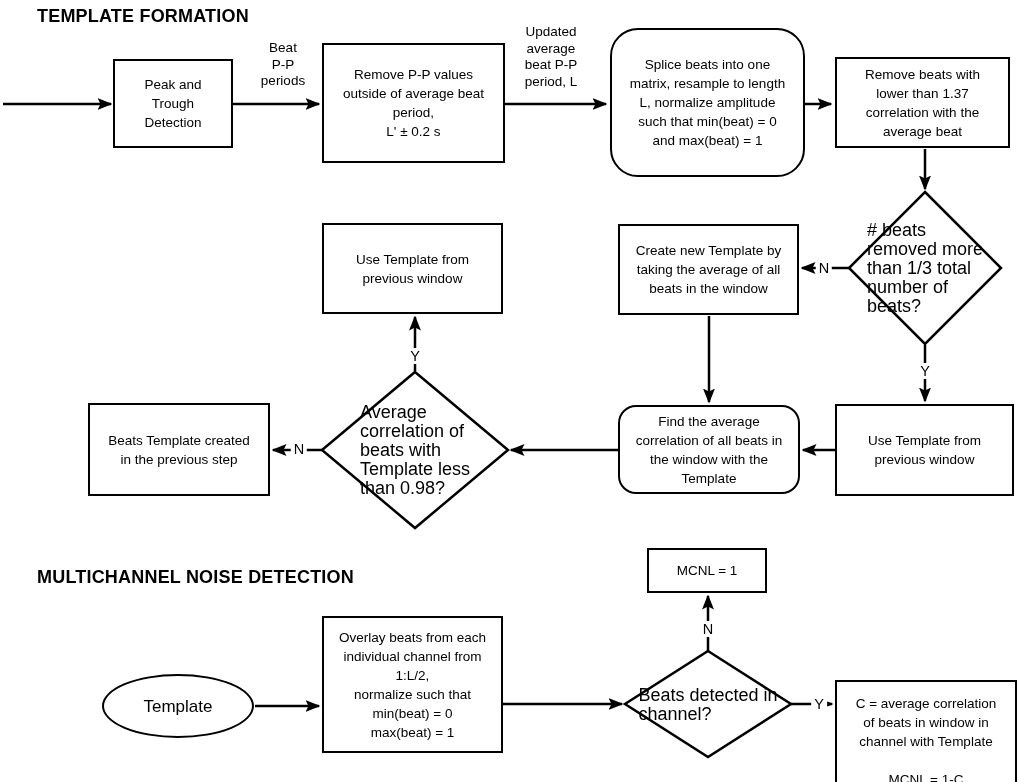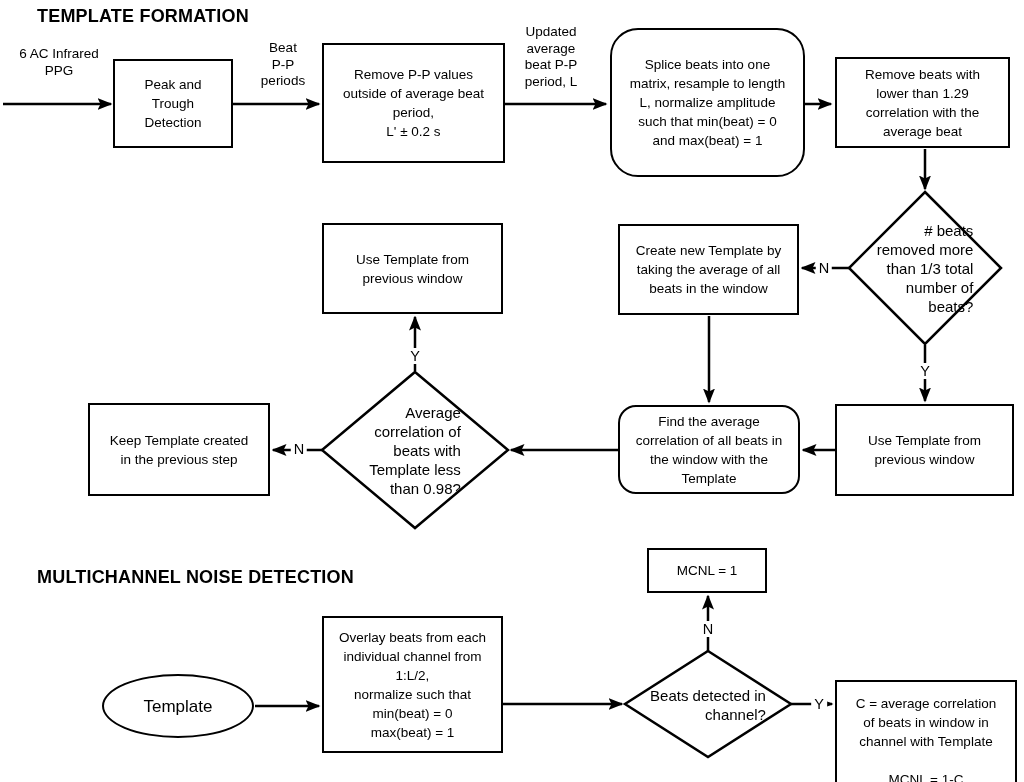--- a/index.html
+++ b/index.html
@@ -16,21 +16,21 @@
   .node{
     position:absolute;display:flex;align-items:center;justify-content:center;
     text-align:center;white-space:pre-line;font-size:13.5px;line-height:19px;
     border:2.5px solid #000;background:#fff;box-sizing:border-box;
   }
   .rounded-lg{border-radius:28px;}
   .rounded-md{border-radius:18px;}
   .ellipse{border-radius:50%;font-size:17px;}
   .dtext{
     position:absolute;display:flex;align-items:center;justify-content:center;
-    text-align:right;white-space:pre-line;font-size:15px;line-height:19px;
+    text-align:left;white-space:pre-line;font-size:18px;line-height:19px;
   }
   .flabel{
     position:absolute;text-align:center;white-space:pre-line;
     font-size:13.5px;line-height:16.5px;
   }
   .elabel{
     position:absolute;transform:translate(-50%,-50%);background:#fff;
     font-size:14.5px;line-height:14px;padding:1px 3px;
   }
 </style>
@@ -65,22 +65,20 @@
     <line x1="791" y1="704" x2="832" y2="704" marker-end="url(#ah)"></line>
 
     <polygon points="925,192 1001,268 925,344 849,268"></polygon>
     <polygon points="415,372 508,450 415,528 322,450"></polygon>
     <polygon points="708,651 791,704 708,757 625,704"></polygon>
   </svg>
 
   <div class="sec-title" style="left:37px;top:6px">TEMPLATE FORMATION</div>
   <div class="sec-title" style="left:37px;top:567px">MULTICHANNEL NOISE DETECTION</div>
 
-  <div class="flabel" style="left:4px;top:46px;width:110px">6 AC Infrared
-PPG</div>
   <div class="flabel" style="left:513px;top:24px;width:76px">Updated
 average
 beat P-P
 period, L</div>
   <div class="flabel" style="left:248px;top:40px;width:70px">Beat
 P-P
 periods</div>
 
   <div class="node" style="left:113px;top:59px;width:120px;height:89px">Peak and
 Trough
@@ -88,21 +86,21 @@
   <div class="node" style="left:322px;top:43px;width:183px;height:120px">Remove P-P values
 outside of average beat
 period,
 L' ± 0.2 s</div>
   <div class="node rounded-lg" style="left:610px;top:28px;width:195px;height:149px">Splice beats into one
 matrix, resample to length
 L, normalize amplitude
 such that min(beat) = 0
 and max(beat) = 1</div>
   <div class="node" style="left:835px;top:57px;width:175px;height:91px">Remove beats with
-lower than 1.29
+lower than 1.37
 correlation with the
 average beat</div>
   <div class="dtext" style="left:857px;top:221px;width:136px;height:95px"># beats
 removed more
 than 1/3 total
 number of
 beats?</div>
   <div class="node" style="left:618px;top:224px;width:181px;height:91px">Create new Template by
 taking the average of all
 beats in the window</div>
@@ -112,21 +110,21 @@
 correlation of all beats in
 the window with the
 Template</div>
   <div class="node" style="left:835px;top:404px;width:179px;height:92px">Use Template from
 previous window</div>
   <div class="dtext" style="left:347px;top:403px;width:136px;height:95px">Average
 correlation of
 beats with
 Template less
 than 0.98?</div>
-  <div class="node" style="left:88px;top:403px;width:182px;height:93px">Keep Template created
+  <div class="node" style="left:88px;top:403px;width:182px;height:93px">Beats Template created
 in the previous step</div>
 
   <div class="elabel" style="left:824px;top:268px">N</div>
   <div class="elabel" style="left:925px;top:371px">Y</div>
   <div class="elabel" style="left:415px;top:356px">Y</div>
   <div class="elabel" style="left:299px;top:449px">N</div>
 
   <div class="node ellipse" style="left:102px;top:674px;width:152px;height:64px">Template</div>
   <div class="node" style="left:322px;top:616px;width:181px;height:137px">Overlay beats from each
 individual channel from

